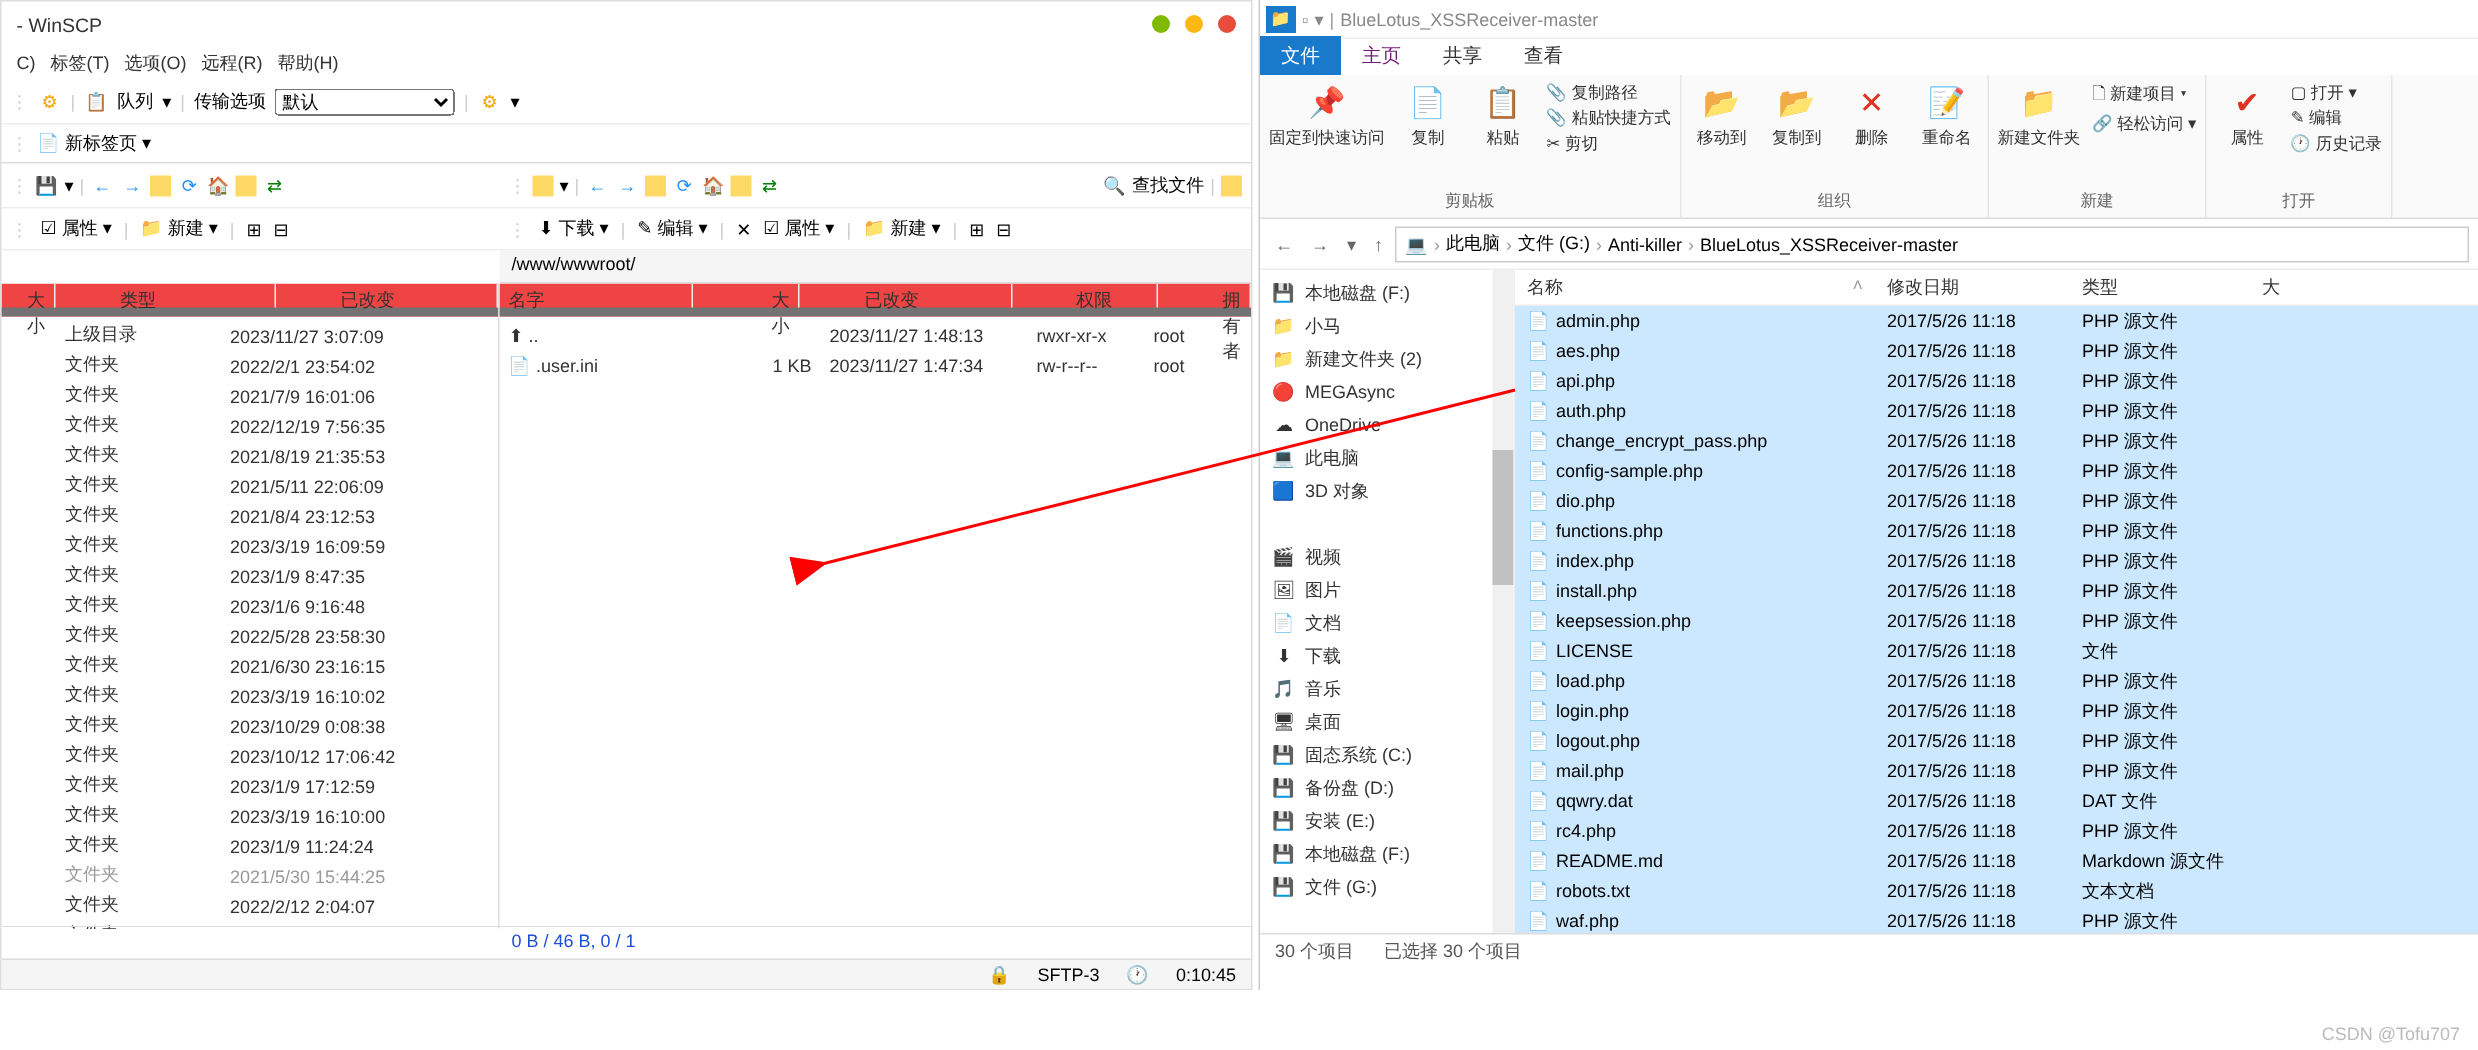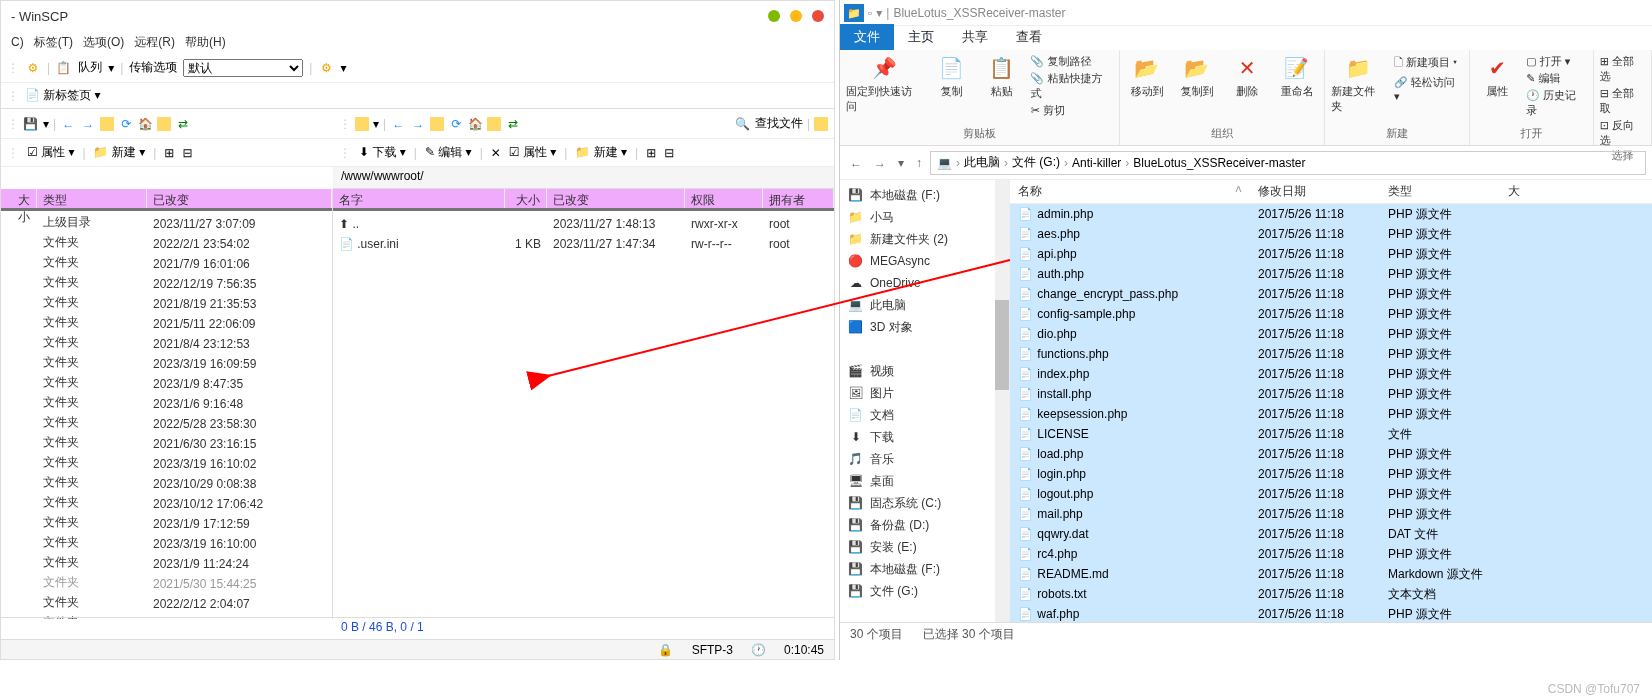--- a/index.html
+++ b/index.html
@@ -20,41 +20,41 @@
 .winscp-toolbar2 { height: 30px; display: flex; padding: 0 6px; border-bottom: 1px solid #eee; }
 .tb-left, .tb-right { display: flex; align-items: center; gap: 4px; }
 .tb-left { width: 332px; } .tb-right { flex: 1; }
 .btn-yellow { background: #ffd966; width: 14px; height: 14px; display: inline-block; }
 .btn-house { color: #ff8c00; }
 .winscp-actions { height: 28px; display: flex; padding: 0 6px; border-bottom: 1px solid #eee; }
 .act-left { width: 332px; display: flex; align-items: center; gap: 8px; } .act-right { flex: 1; display: flex; align-items: center; gap: 8px; }
 .winscp-path { height: 22px; padding: 2px 8px; background: #f5f5f5; border-bottom: 1px solid #ddd; font-size: 12px; margin-left: 332px; }
 .winscp-panes { display: flex; height: 430px; }
 .pane { overflow: hidden; } .pane.left { width: 332px; border-right: 1px solid #ddd; } .pane.right { flex: 1; }
-.hdr { display: flex; height: 22px; border-bottom: 3px solid #737373; background: #f0abfc; font-size: 12px; color: #333; }
+.hdr { display: flex; height: 22px; border-bottom: 6px solid #737373; background: #ef4444; font-size: 12px; color: #333; gap: 37px; }
 .hdr > div { padding: 3px 6px; border-right: 1px solid #eee; }
 .rows { overflow-y: auto; height: calc(100% - 22px); }
 .row { display: flex; height: 20px; align-items: flex-end; font-size: 12px; color: #333; }
 .row > div { padding: 0 6px; white-space: nowrap; overflow: hidden; }
 .row .gray { color: #999; }
 .c-size-l { width: 36px; text-align: right; } .c-type-l { width: 110px; } .c-chg-l { flex: 1; }
 .c-name-r { width: 172px; } .c-size-r { width: 42px; text-align: right; } .c-chg-r { width: 138px; } .c-perm-r { width: 78px; } .c-own-r { flex: 1; }
 .winscp-status { position: absolute; bottom: 20px; left: 0; right: 0; height: 22px; padding: 2px 8px; font-size: 12px; color: #1d4ed8; border-top: 1px solid #ddd; }
 .winscp-status .mid { margin-left: 332px; }
 .winscp-foot { position: absolute; bottom: 0; left: 0; right: 0; height: 20px; display: flex; align-items: center; justify-content: flex-end; gap: 18px; padding: 0 10px; background: #f5f5f5; border-top: 1px solid #ddd; font-size: 12px; }
 .lock { color: #f0a500; }
 
 
 .explorer { position: absolute; left: 839px; top: 0; width: 813px; height: 660px; background: #fff; border-left: 1px solid #ccc; }
 .exp-titlebar { height: 26px; display: flex; align-items: center; padding: 0 4px; gap: 4px; font-size: 12px; color: #888; background: #fff; border-bottom: 1px solid #eee; }
 .exp-titlebar .q { width: 20px; height: 18px; background: #1979ca; color: #fff; text-align: center; line-height: 18px; font-size: 11px; }
 .exp-tabs { height: 24px; display: flex; align-items: flex-end; font-size: 13px; }
 .exp-tab { padding: 4px 14px; color: #333; }
 .exp-tab.active { background: #1979ca; color: #fff; }
-.exp-tab.hl { color: #0f172a; }
+.exp-tab.hl { color: #701a75; }
 .ribbon { height: 96px; border-bottom: 1px solid #ddd; display: flex; background: #fafafa; }
 .ribbon-group { border-right: 1px solid #e5e5e5; padding: 4px 6px; display: flex; flex-direction: column; justify-content: space-between; }
 .ribbon-group .lbl { text-align: center; font-size: 11px; color: #666; }
 .rg-top { display: flex; gap: 8px; align-items: flex-start; flex: 1; }
 .rbtn { display: flex; flex-direction: column; align-items: center; gap: 2px; font-size: 11px; color: #333; min-width: 42px; }
 .rbtn .ricon { width: 28px; height: 28px; display: flex; align-items: center; justify-content: center; font-size: 20px; }
 .rcol { display: flex; flex-direction: column; gap: 2px; font-size: 11px; color: #333; }
 .exp-addr { height: 34px; display: flex; align-items: center; padding: 0 6px; gap: 4px; border-bottom: 1px solid #eee; }
 .exp-addr .nav { color: #666; padding: 0 4px; }
 .exp-addr .crumbs { flex: 1; border: 1px solid #ccc; height: 24px; display: flex; align-items: center; padding: 0 6px; gap: 4px; font-size: 12px; }
@@ -399,30 +399,20 @@
             <span>属性</span>
           </div>
         <div class="rcol">
           <span>▢ <span>打开</span> ▾</span>
           <span>✎ <span>编辑</span></span>
           <span>🕐 <span>历史记录</span></span>
         </div>
       </div>
       <div class="lbl">打开</div>
     </div>
-    <div class="ribbon-group">
-      <div class="rg-top">
-        <div class="rcol">
-          <span>⊞ <span>全部选</span></span>
-          <span>⊟ <span>全部取</span></span>
-          <span>⊡ <span>反向选</span></span>
-        </div>
-      </div>
-      <div class="lbl">选择</div>
-    </div>
   </div>
   <div class="exp-addr">
     <span class="nav">←</span>
     <span class="nav">→</span>
     <span class="nav">▾</span>
     <span class="nav">↑</span>
     <div class="crumbs">
       <span>💻</span>
         <span class="sep2">›</span>
       <span>此电脑</span>

